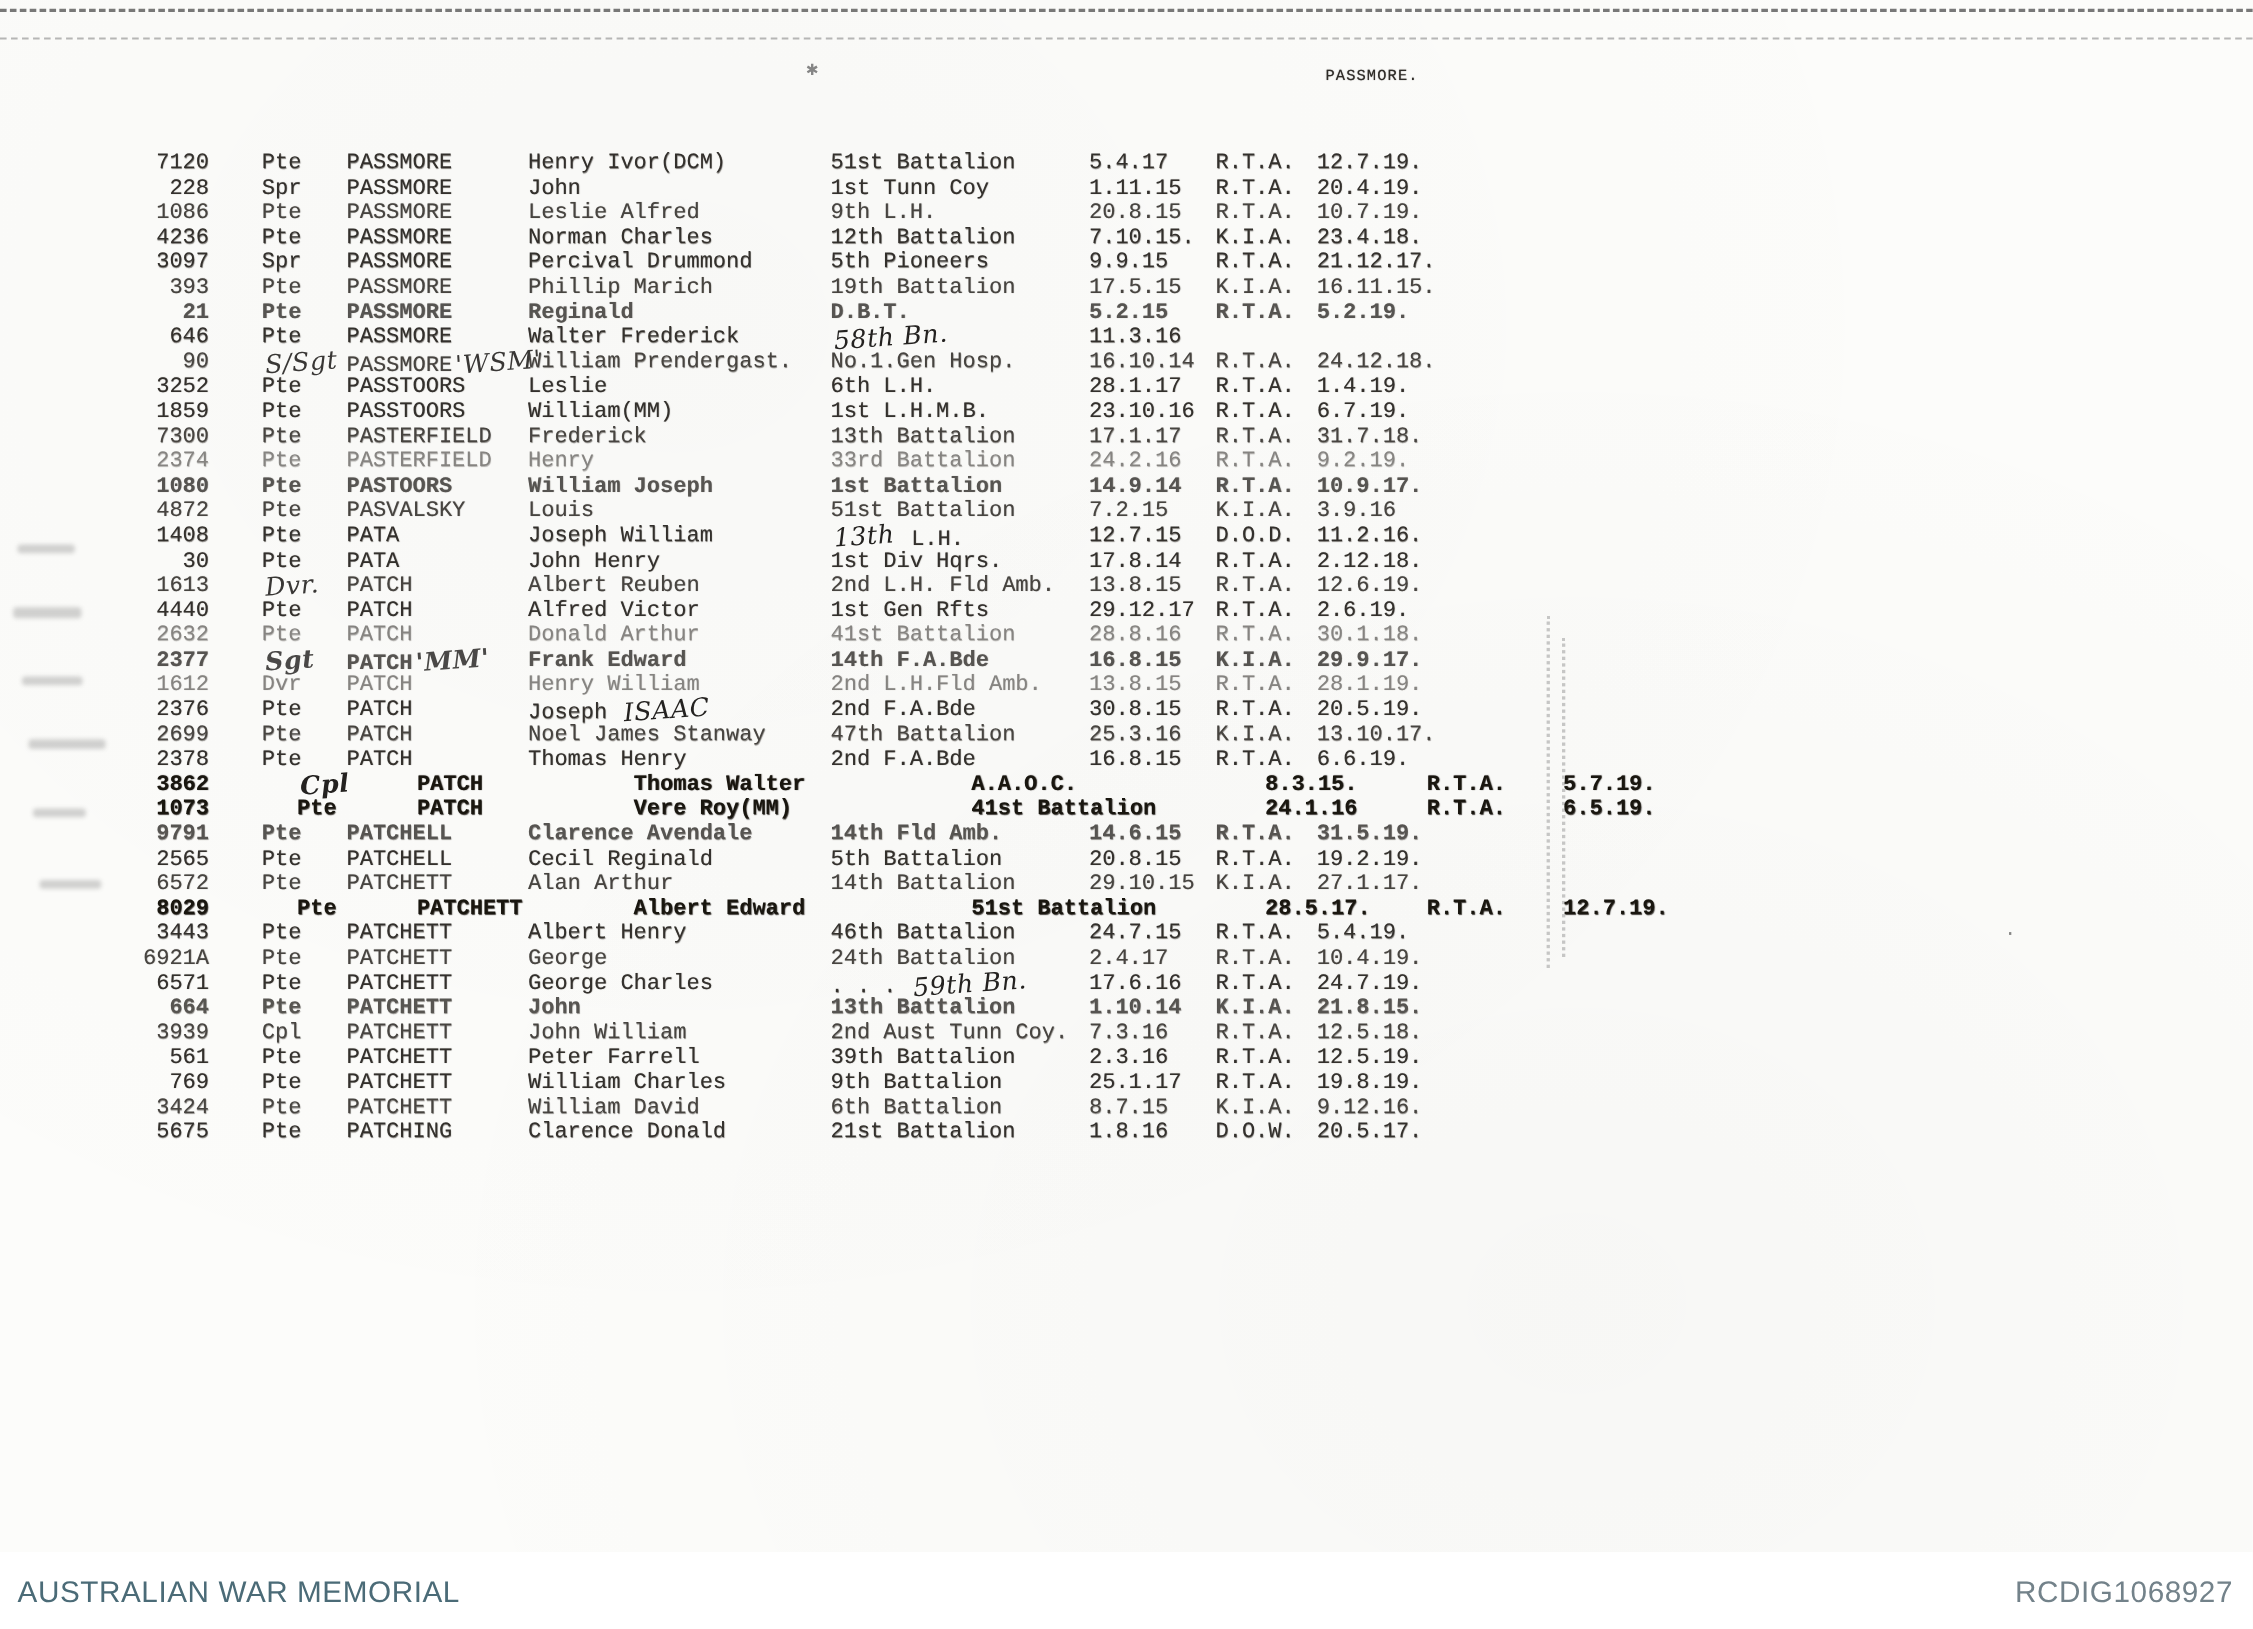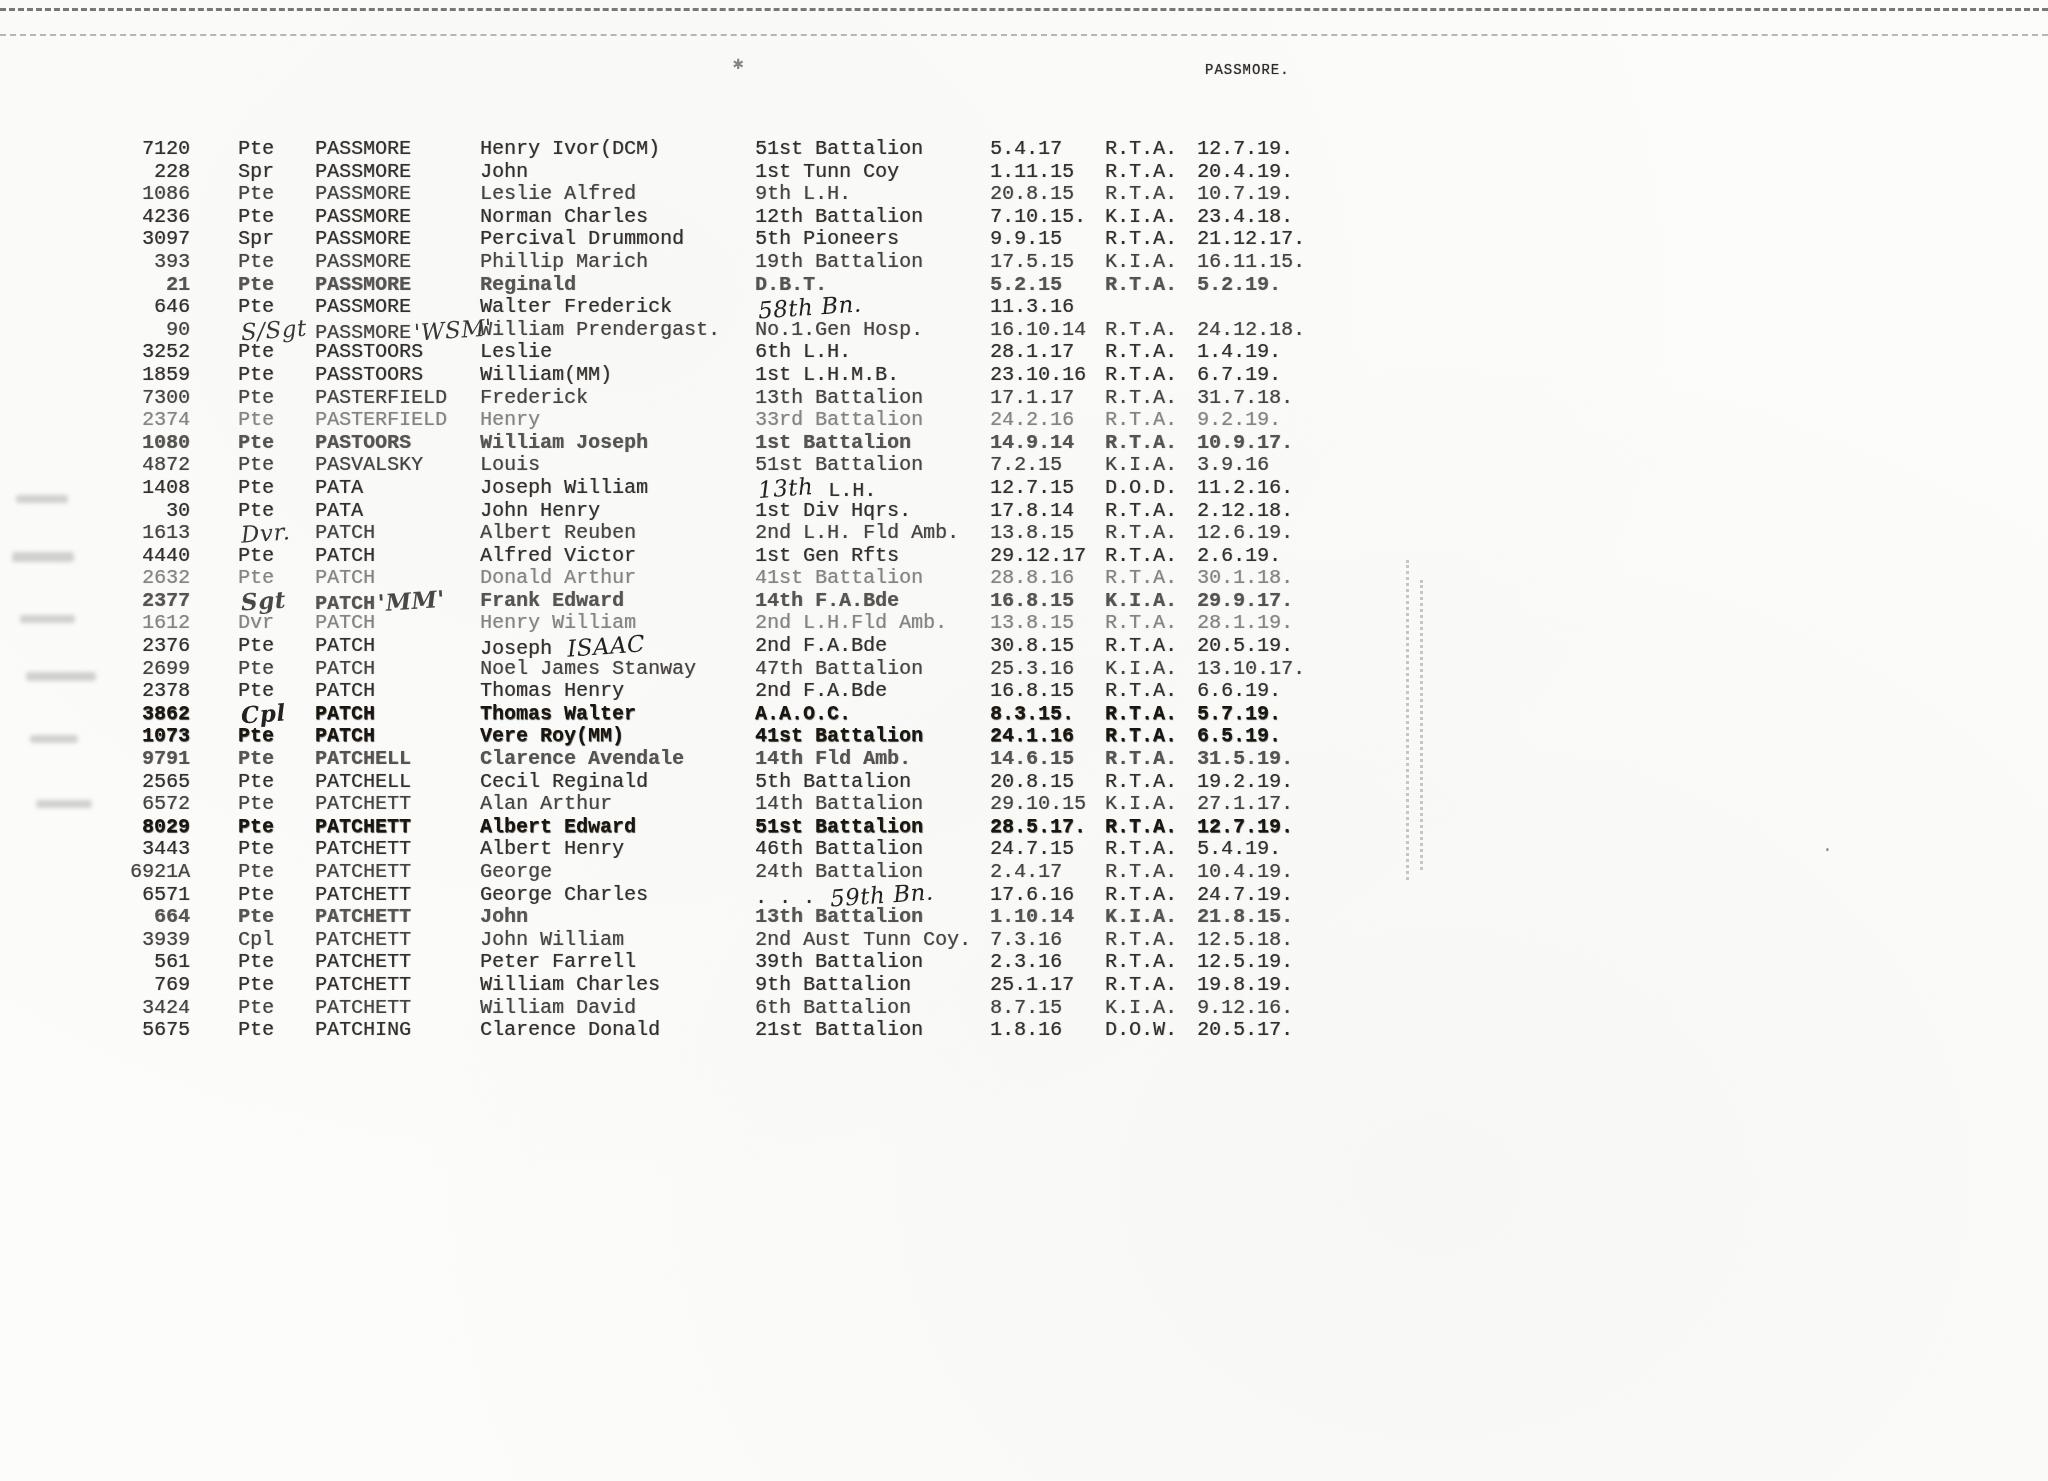--- a/index.html
+++ b/index.html
@@ -32,21 +32,21 @@
     filter:blur(0.2px);
   }
   .row{
     display:grid;
     grid-template-columns:90px 125px 165px 275px 235px 115px 92px 150px;
     line-height:22.6px;height:22.6px;white-space:nowrap;
   }
   .cell{overflow:visible;}
   .c-num{text-align:right;}
   .c-rank{padding-left:48px;}
-  .row.dark{font-weight:bold;color:#19160f;text-shadow:0.6px 0.6px 1px rgba(20,15,10,.8);}
+  .row.dark{font-weight:bold;color:#19160f;text-shadow:0.6px 0.6px 1px rgba(20,15,10,.8);gap:32px;}
   .row.faint{opacity:.58;}
   .row:nth-child(3n){opacity:.9;}
   .row:nth-child(7n){opacity:.82;font-weight:bold;}
   .row.dark:nth-child(3n),.row.dark:nth-child(7n){opacity:1;}
   
   .hw{
     font-family:"DejaVu Serif",serif;font-style:italic;
     font-size:23px;letter-spacing:.5px;color:#242220;
     display:inline-block;transform:rotate(-4deg);
     margin:0 3px;text-shadow:none;
@@ -483,14 +483,18 @@
           <span class="cell c-surname"><span>PATCHING</span></span>
           <span class="cell c-given"><span>Clarence Donald</span></span>
           <span class="cell c-unit"><span>21st Battalion</span></span>
           <span class="cell c-d1"><span>1.8.16</span></span>
           <span class="cell c-fate"><span>D.O.W.</span></span>
           <span class="cell c-d2"><span>20.5.17.</span></span>
         </div>
       </div>
   </div>
 
+  <div class="footer">
+    <div class="footer-left">AUSTRALIAN WAR MEMORIAL</div>
+    <div class="footer-right">RCDIG1068927</div>
+  </div>
 
 </div>
 
 </body></html>

